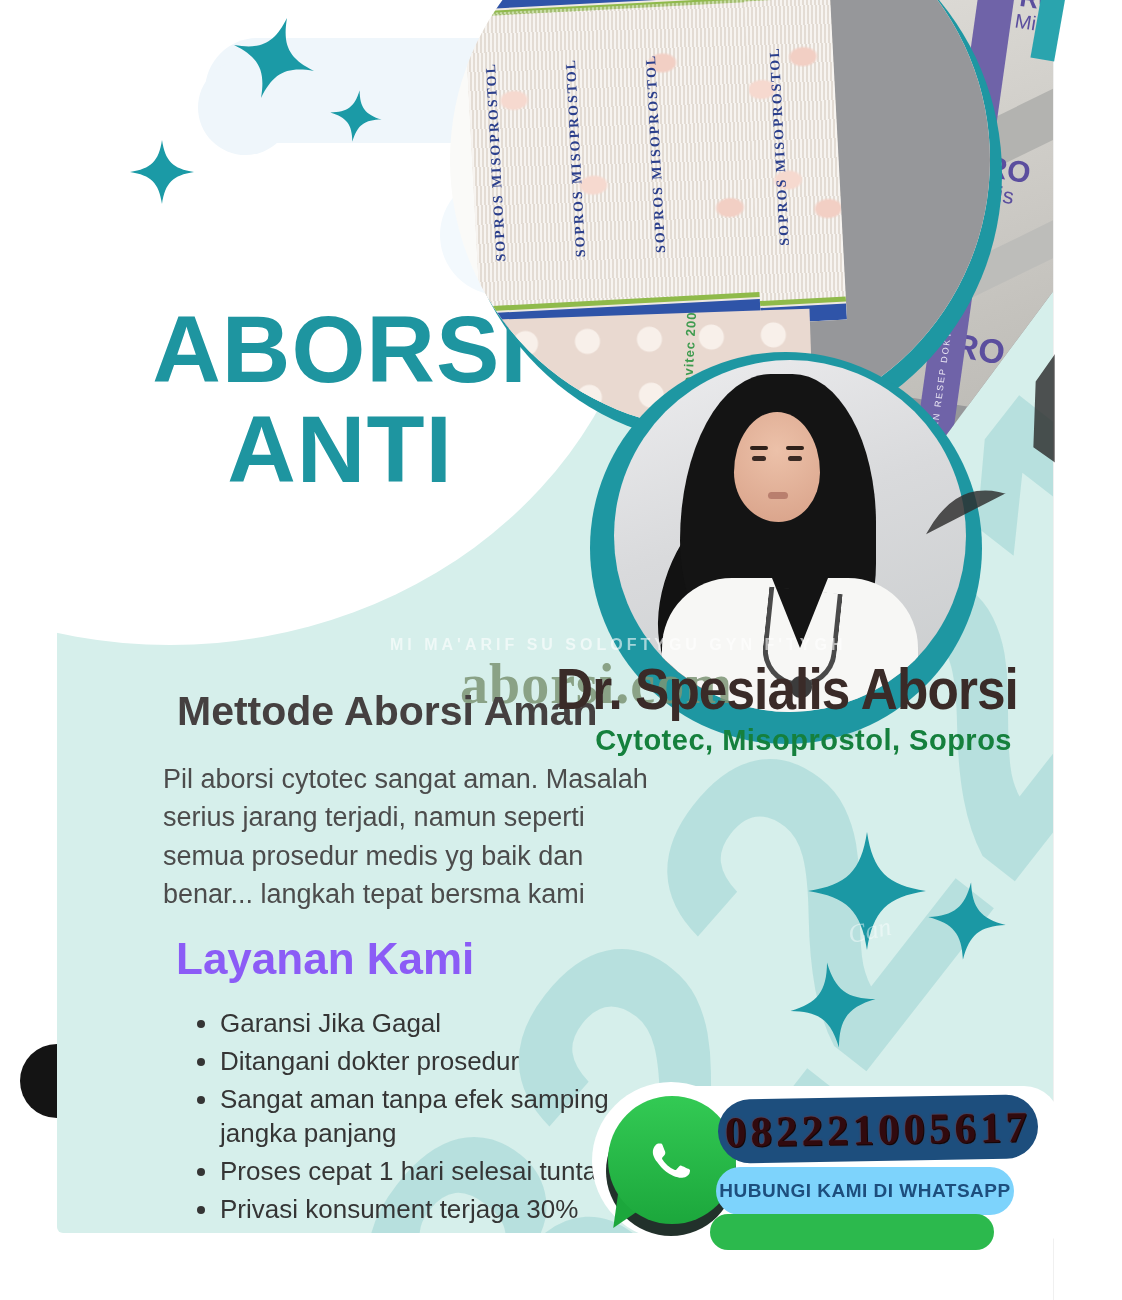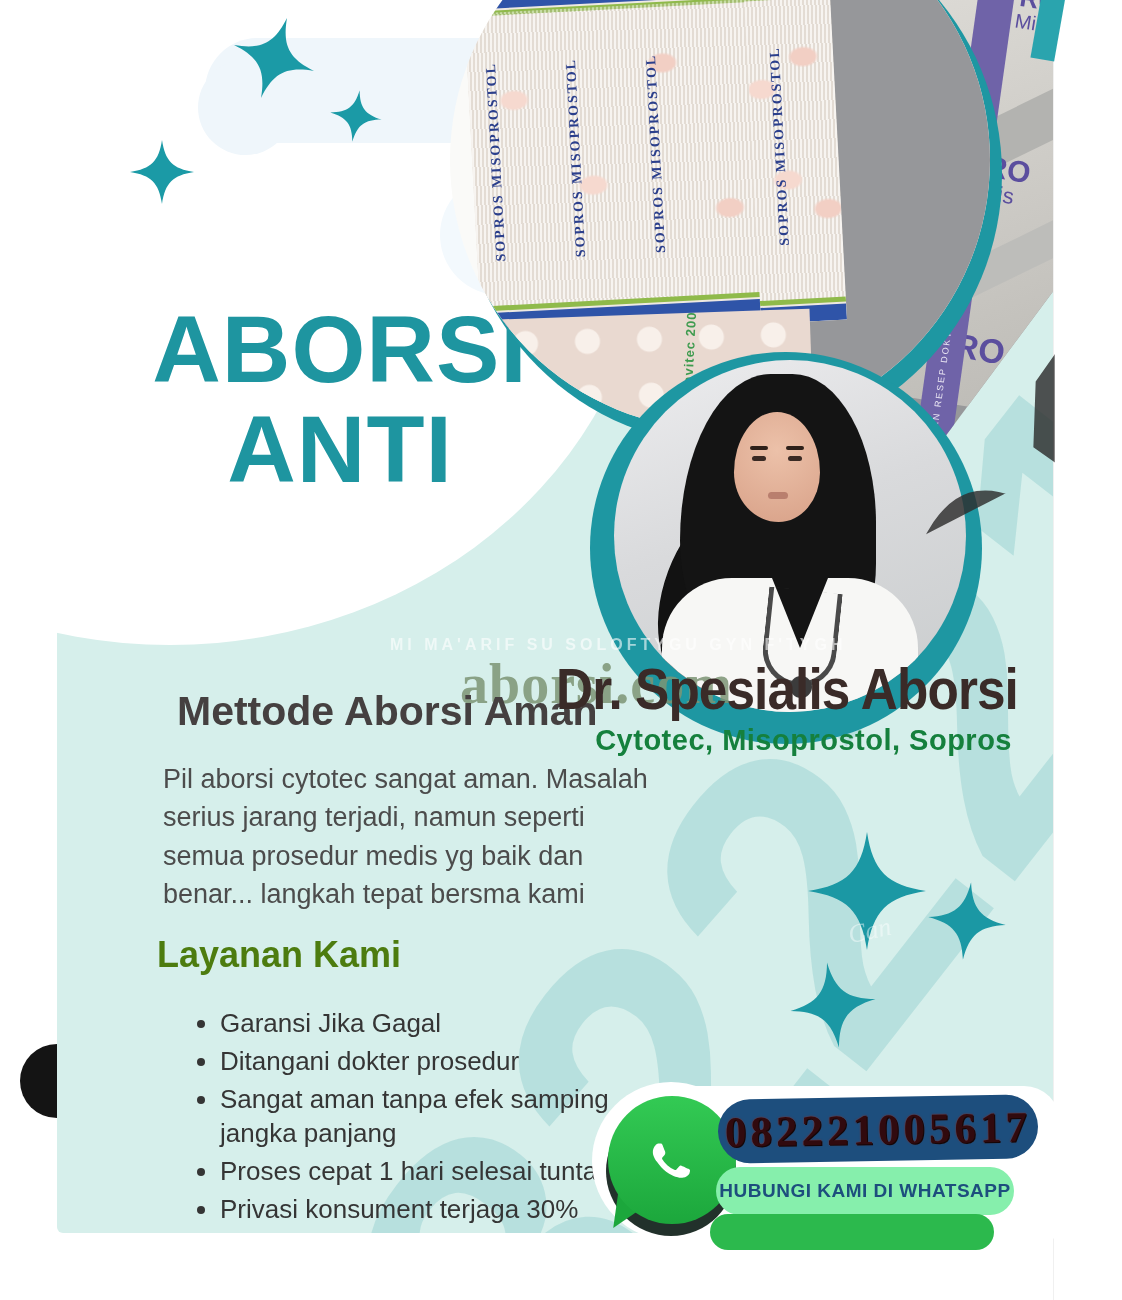--- a/index.html
+++ b/index.html
@@ -113,21 +113,21 @@
   .phpmu{left:460px;top:652px;font-family:"Liberation Serif",serif;font-weight:700;
          font-size:56px;color:rgba(125,148,116,0.85);letter-spacing:1px;}
   .faint-line{left:390px;top:636px;font-size:16px;font-weight:700;letter-spacing:4px;
               color:rgba(255,255,255,0.6);}
   .canva-txt{left:848px;top:916px;font-family:"Liberation Serif",serif;font-style:italic;
              font-size:26px;color:rgba(255,255,255,0.45);transform:rotate(-12deg);}
 
   
   .method-heading{left:177px;top:688px;font-size:41px;font-weight:700;color:#454040;}
   .method-body{left:163px;top:760px;width:490px;font-size:27px;color:#4c4c4c;line-height:1.42;}
-  .services-heading{left:157px;top:934px;font-size:36px;font-weight:800;color:#4d7c0f;}
+  .services-heading{left:176px;top:934px;font-size:44px;font-weight:800;color:#8b5cf6;}
   .services-list{left:188px;top:998px;width:440px;margin:8px;padding:0 0 0 24px;
                  font-size:26px;color:#353535;line-height:1.34;}
   .services-list li{margin-bottom:3px;}
   .dr-block{left:532px;top:656px;width:480px;text-align:right;}
   .dr-title{font-size:57px;font-weight:800;color:#3a2b28;transform:scaleX(.9);
             letter-spacing:-1px;white-space:nowrap;}
   .dr-sub{margin-top:2px;font-size:29px;font-weight:700;color:#15803d;letter-spacing:.5px;}
 
   
   .sparkle{position:absolute;}
@@ -142,21 +142,21 @@
            border-top:34px solid #1ca73c;border-left:6px solid transparent;
            border-right:26px solid transparent;transform:rotate(18deg);}
   .wa-phone-svg{position:absolute;left:22px;top:22px;}
   .wa-number-bar{left:718px;top:1097px;width:320px;height:64px;border-radius:32px;
                  background:#1d4e7d;transform:rotate(-1deg);display:flex;
                  align-items:center;justify-content:center;}
   .wa-number{font-family:"Liberation Serif",serif;font-weight:700;font-size:43px;
              color:#310a0e;letter-spacing:4px;
              text-shadow:1px 1px 0 #140607,0 0 2px #8c2b22;}
   .wa-cta-bar{left:716px;top:1167px;width:298px;height:48px;border-radius:24px;
-              background:#86efac;display:flex;align-items:center;justify-content:center;}
+              background:#7dd3fc;display:flex;align-items:center;justify-content:center;}
   .wa-cta{font-size:19px;font-weight:700;color:#1d4e7d;letter-spacing:.5px;}
   .wa-green-bar{left:710px;top:1214px;width:284px;height:36px;border-radius:18px;background:#2cb94d;}
 </style>
 </head>
 <body>
 
 <div class="abs mint-panel">
   <div class="abs teal-watermark">082221</div>
 </div>
 

